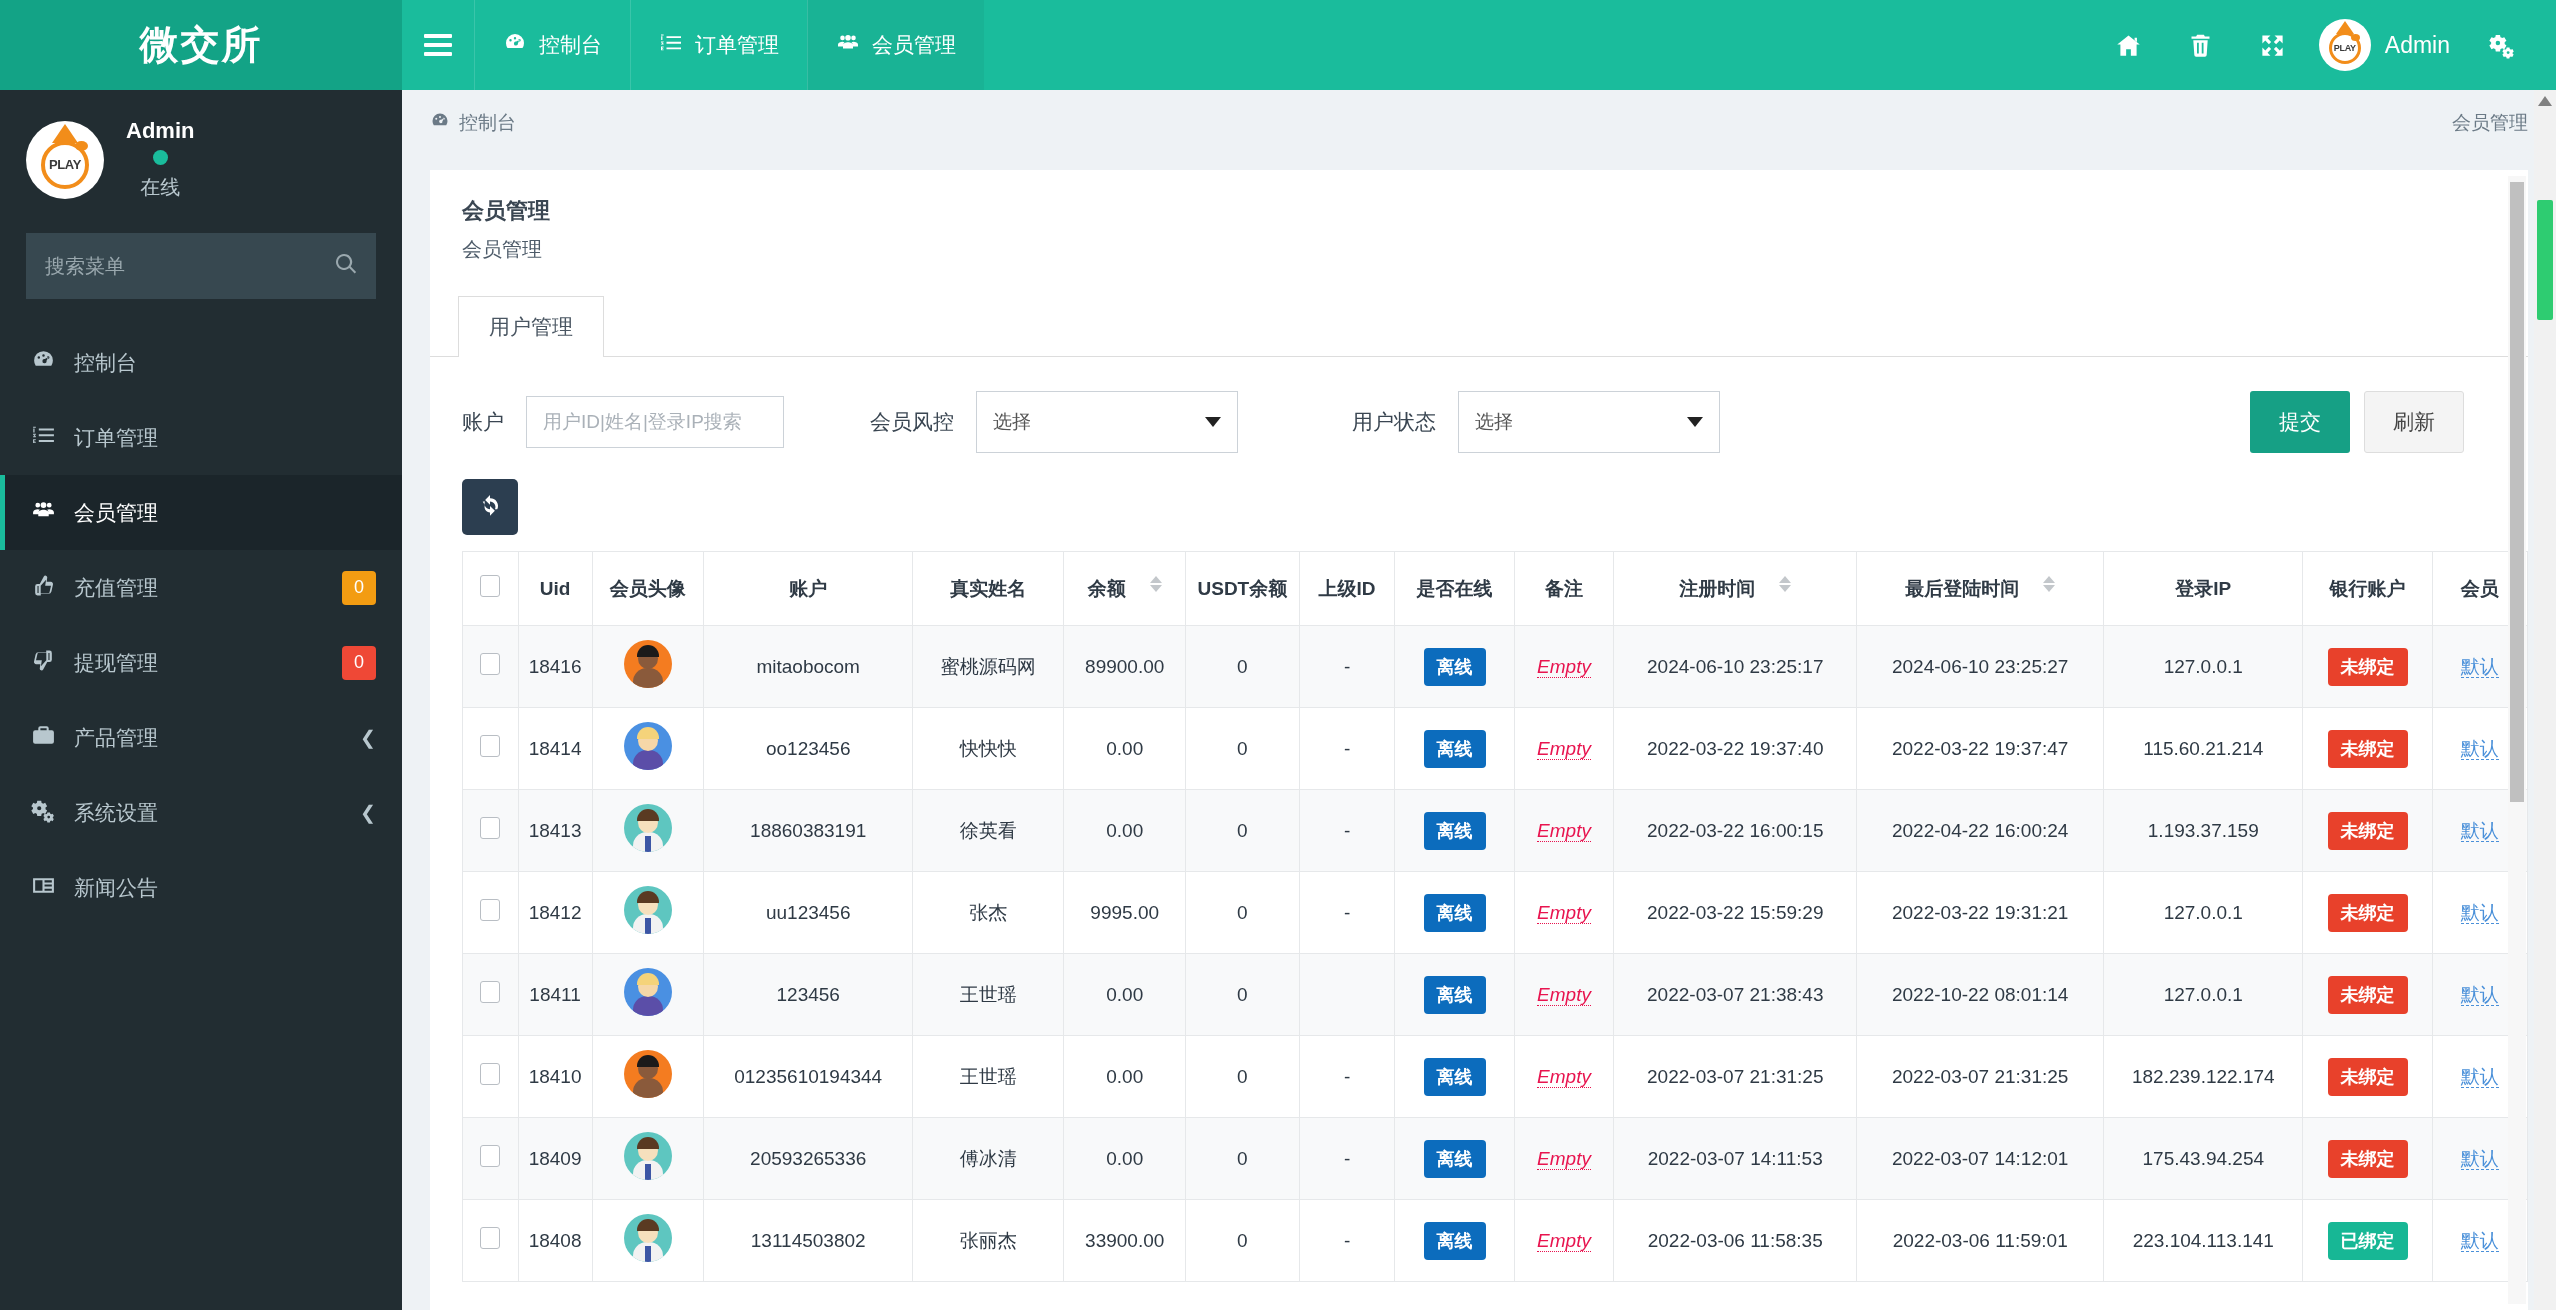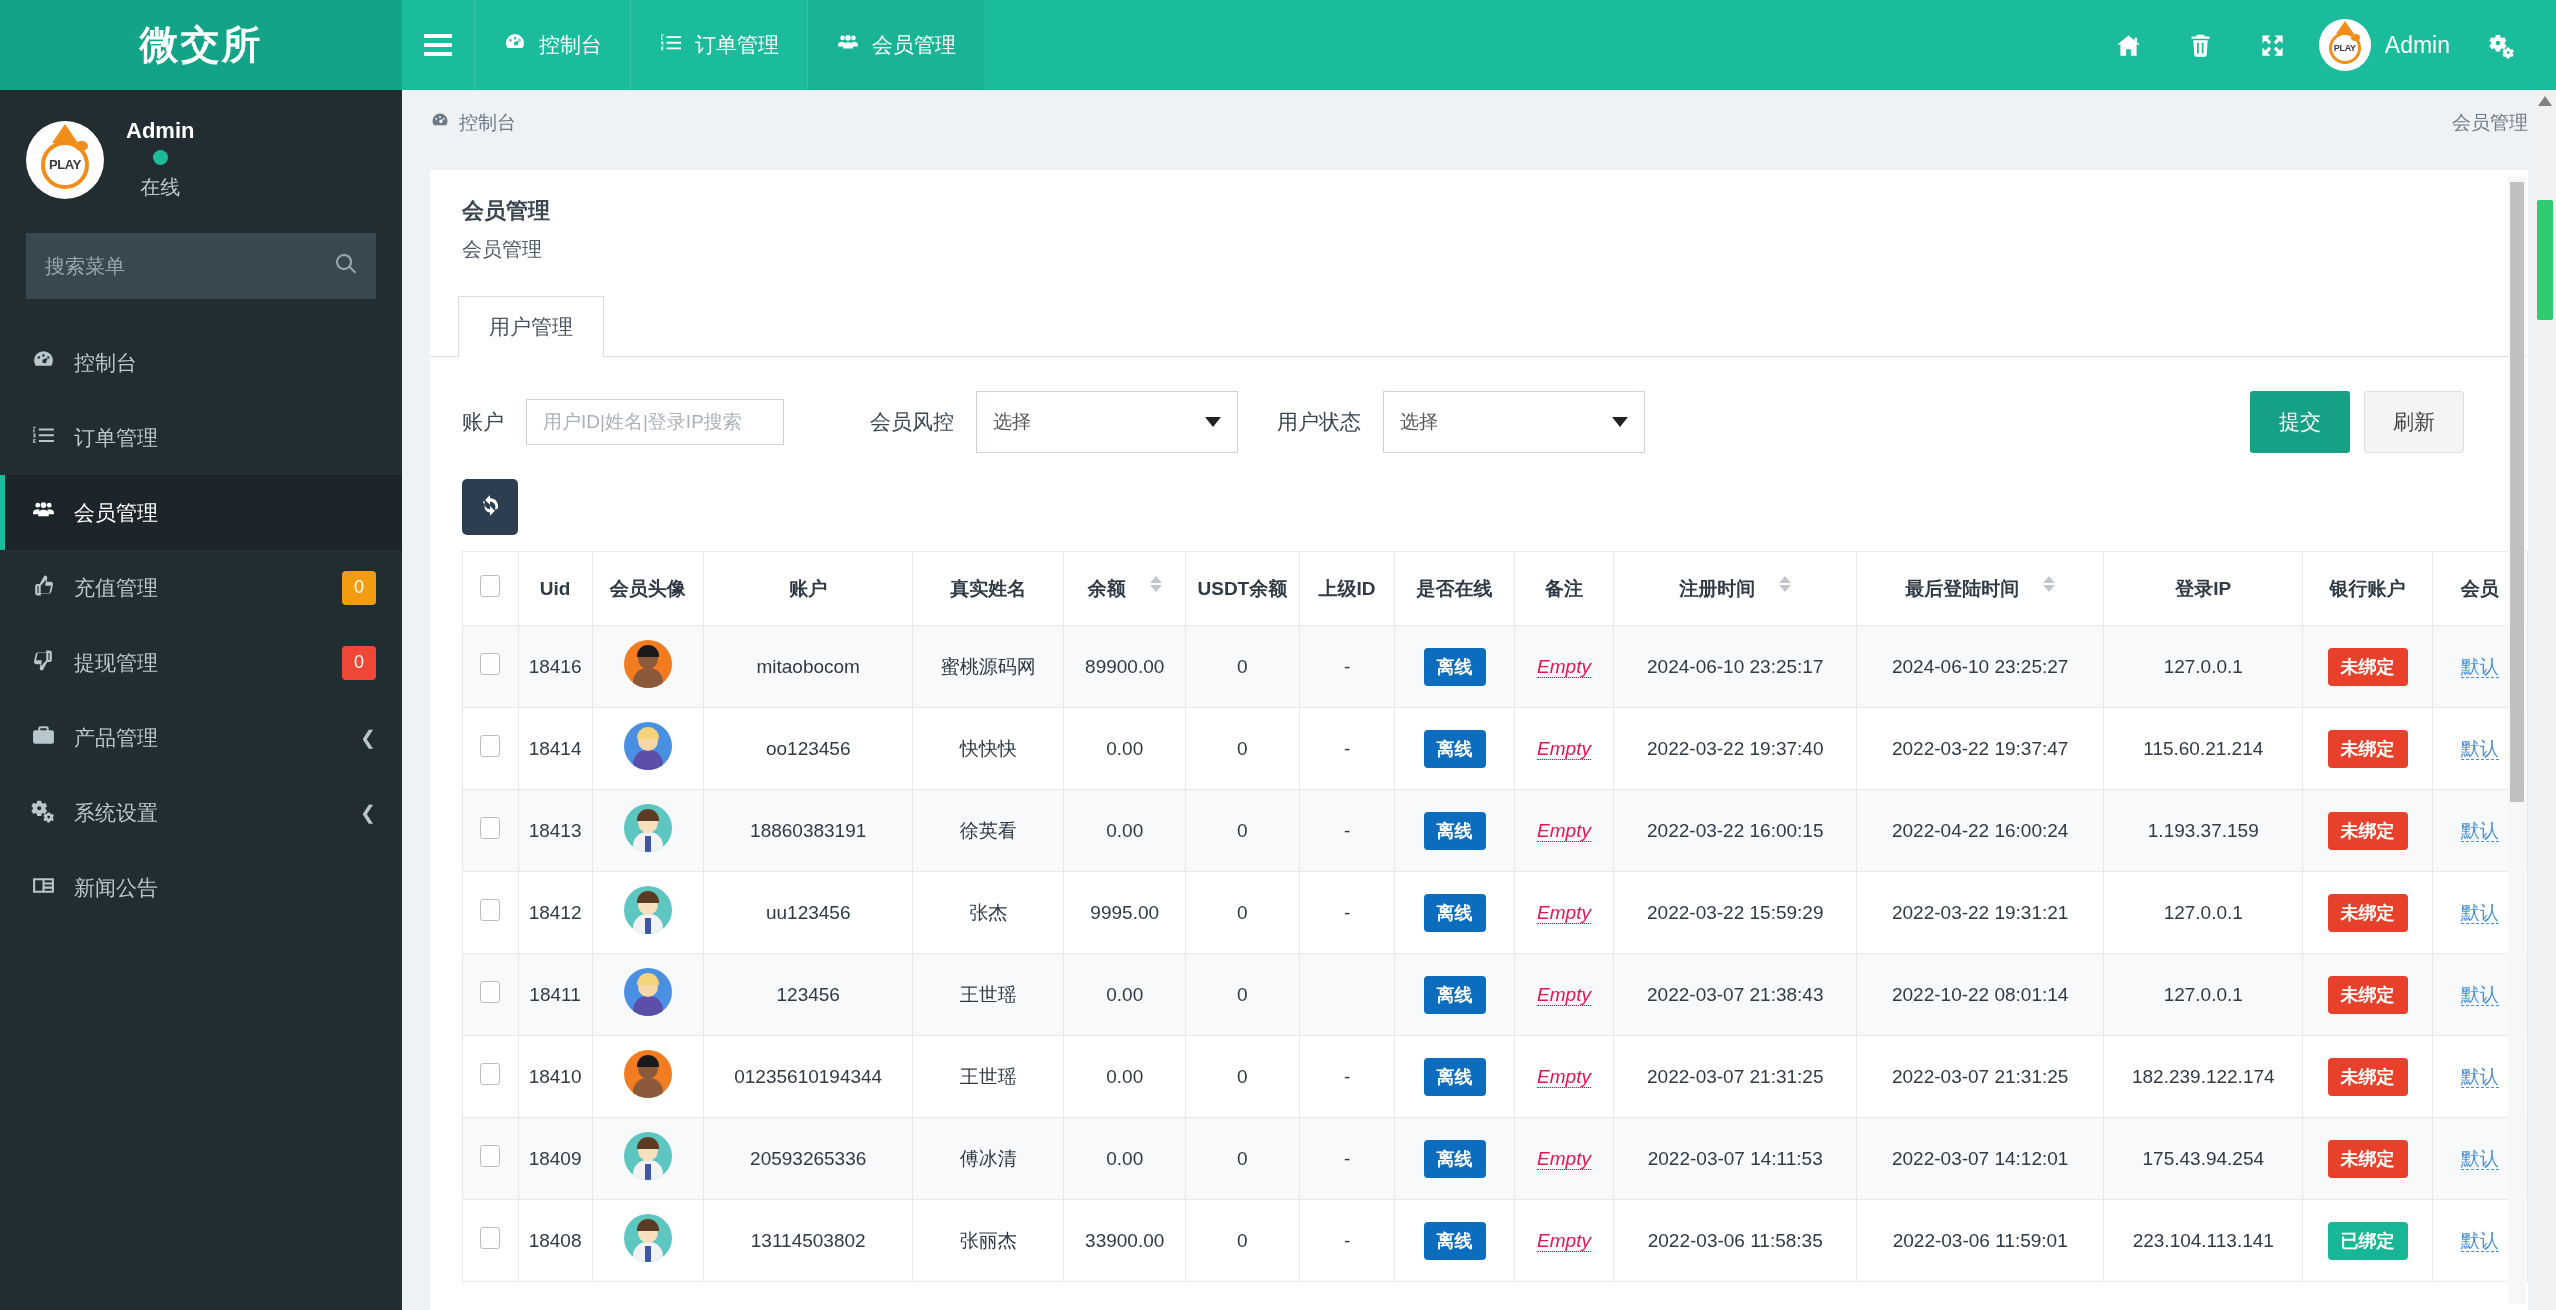--- a/index.html
+++ b/index.html
@@ -131,21 +131,21 @@
     padding: 16px 30px; font-size: 21px; color: #5f6b78; cursor: pointer;
     border: 1px solid transparent; border-bottom: none; position: relative; top: 1px;
     background: transparent;
   }
   .tab.active { background: #fff; border-color: #ddd; color: #4a5662; }
 
   .filters { display: flex; align-items: center; padding: 34px 32px 10px 32px; gap: 0; }
   .fgroup { display: flex; align-items: center; }
   .flabel { font-size: 21px; color: #3a4652; margin-right: 22px; white-space: nowrap; }
   .finput {
-    width: 258px; height: 46px; border: 1px solid #ccd2d8; background: #fff;
+    width: 258px; height: 52px; border: 1px solid #ccd2d8; background: #fff;
     font-size: 19px; padding: 0 16px; outline: none; color: #333;
     font-family: inherit;
   }
   .finput::placeholder { color: #aab1b8; }
   .fselect {
     width: 262px; height: 62px; border: 1px solid #ccd2d8; background: #fff;
     font-size: 19px; padding: 0 16px; color: #555; position: relative;
     display: flex; align-items: center; cursor: pointer;
   }
   .fselect .caret {
@@ -428,21 +428,21 @@
             <span class="flabel">账户</span>
             <input class="finput" type="text" placeholder="用户ID|姓名|登录IP搜索" style="">
           </div>
           <div class="fgroup" style="margin-left:86px">
             <span class="flabel">会员风控</span>
             <div class="fselect">
               <span>选择</span>
               <span class="caret"></span>
             </div>
           </div>
-          <div class="fgroup" style="margin-left:39px">
+          <div class="fgroup" style="margin-left:114px">
             <span class="flabel">用户状态</span>
             <div class="fselect">
               <span>选择</span>
               <span class="caret"></span>
             </div>
           </div>
           <div class="fspacer"></div>
           <button class="btn btn-primary">提交</button>
           <button class="btn btn-default" style="margin-left:14px;margin-right:32px">刷新</button>
         </div>

